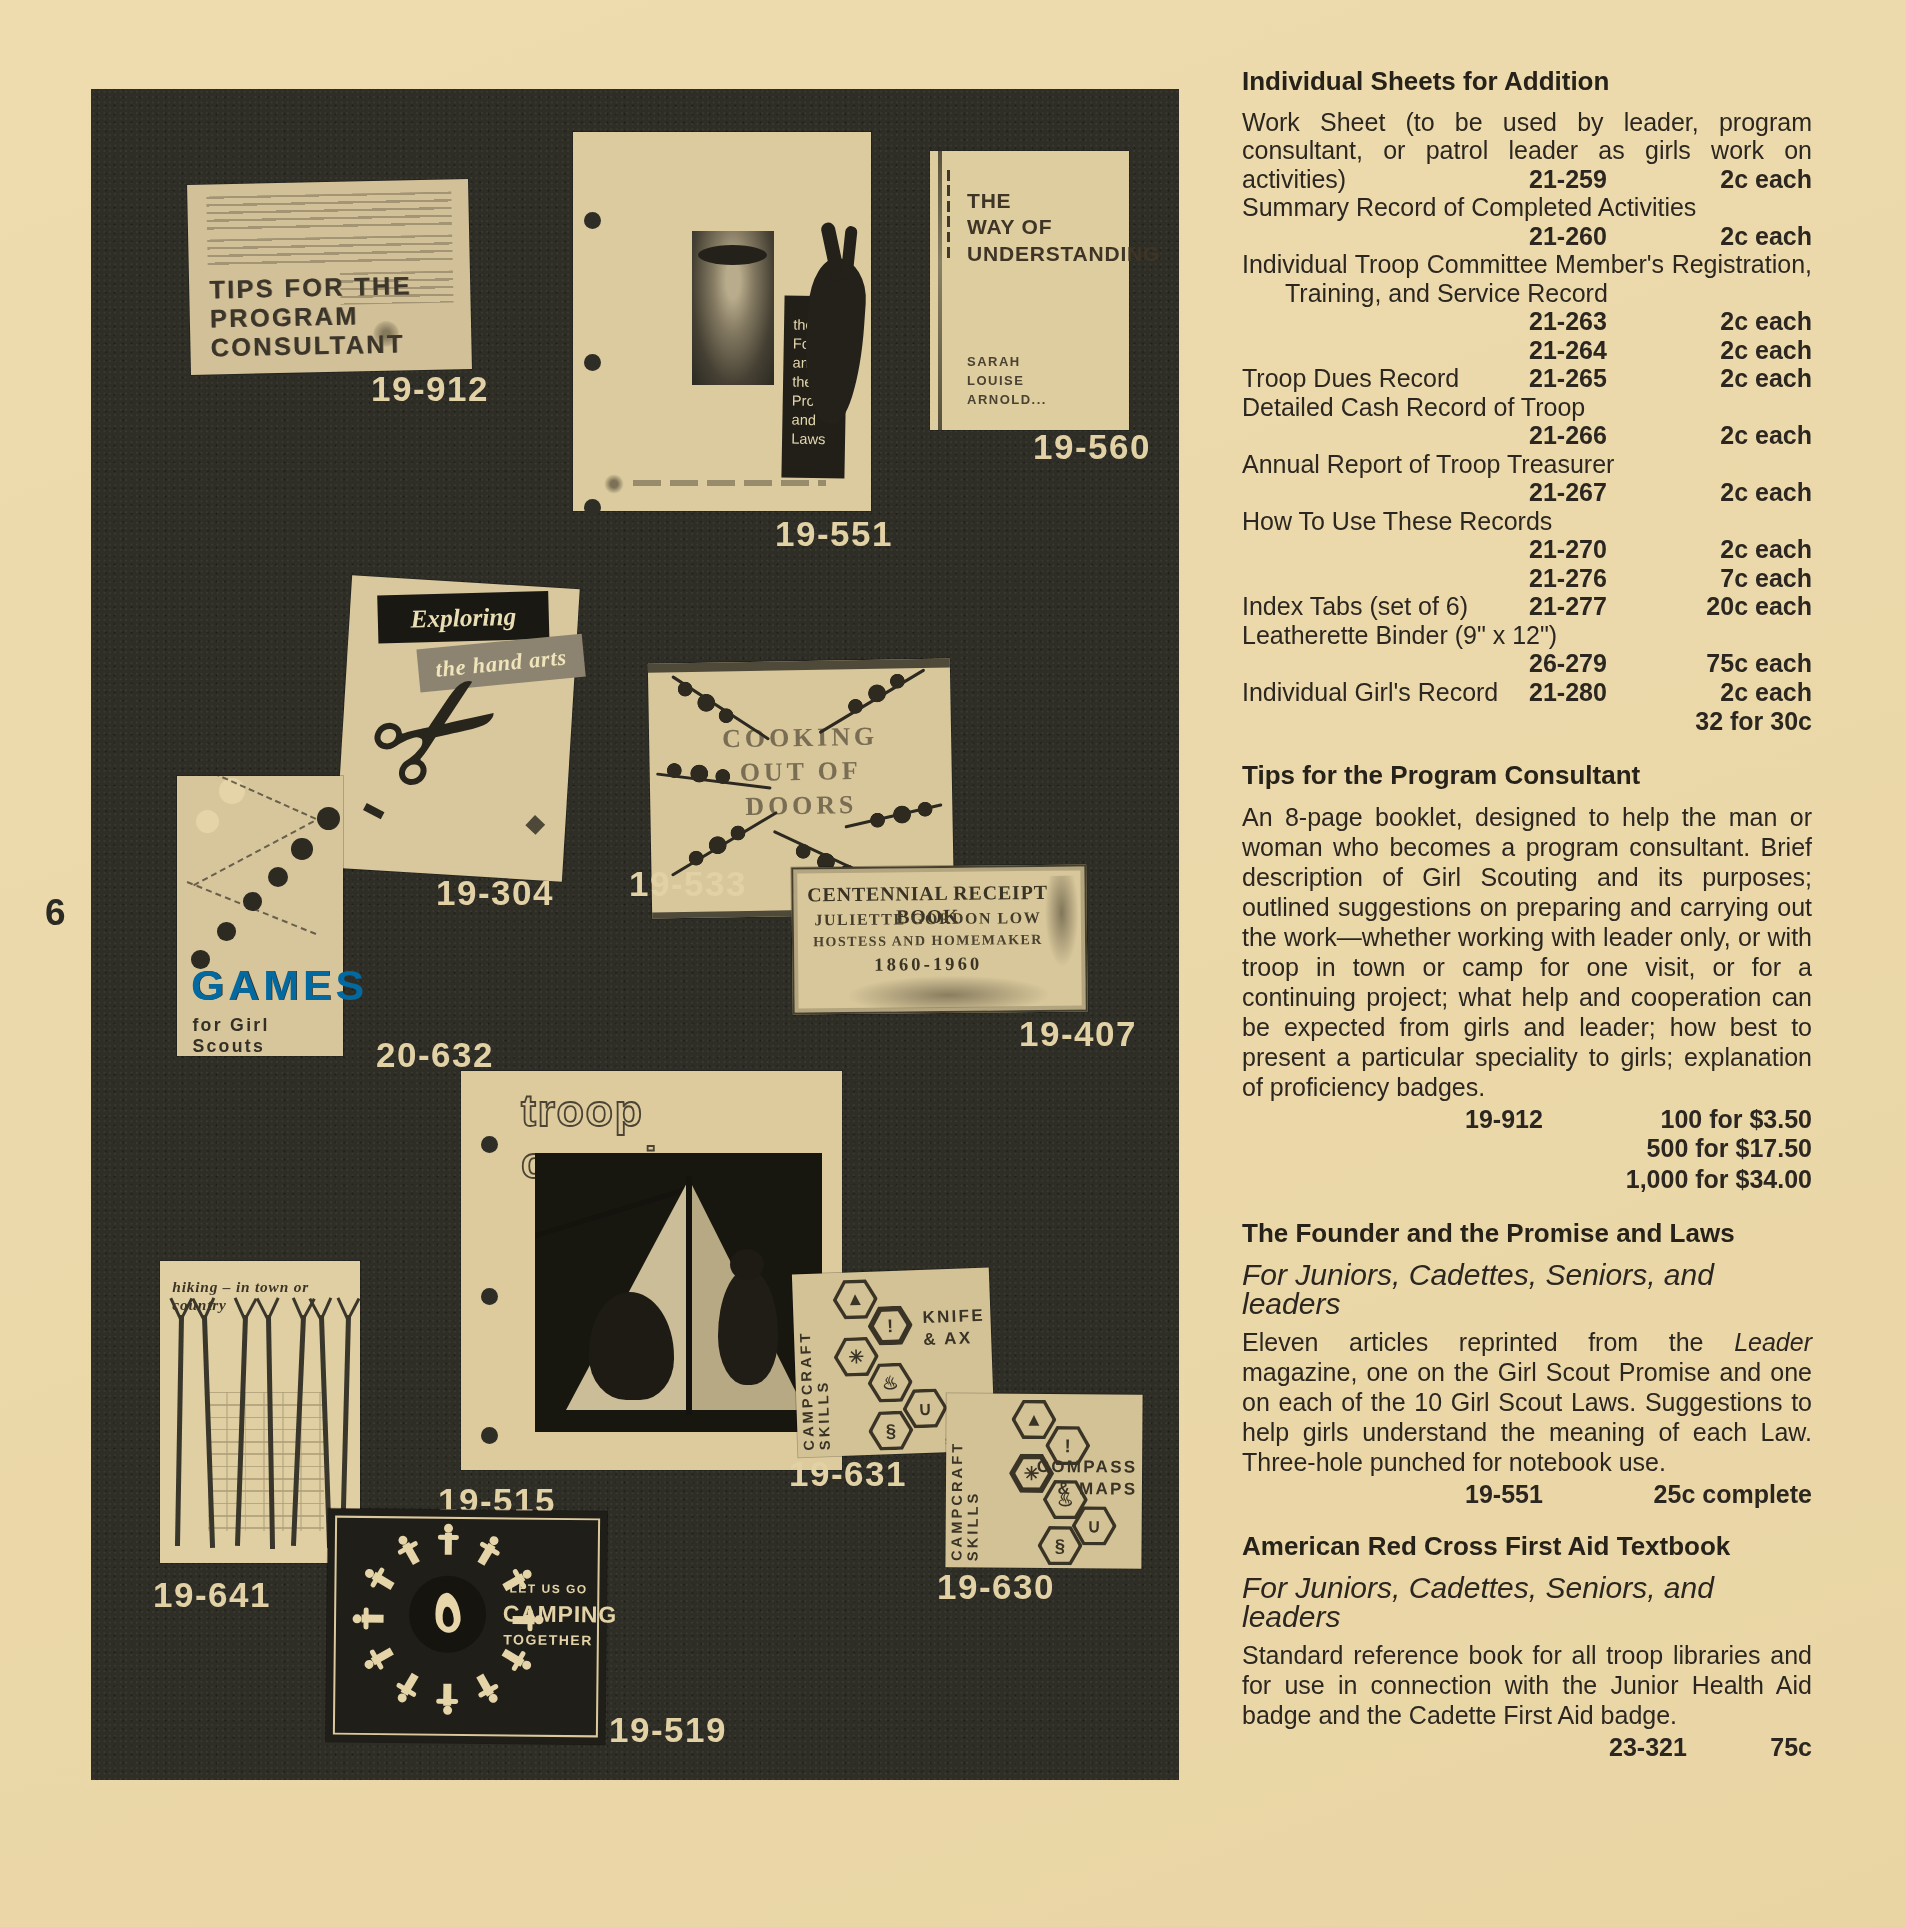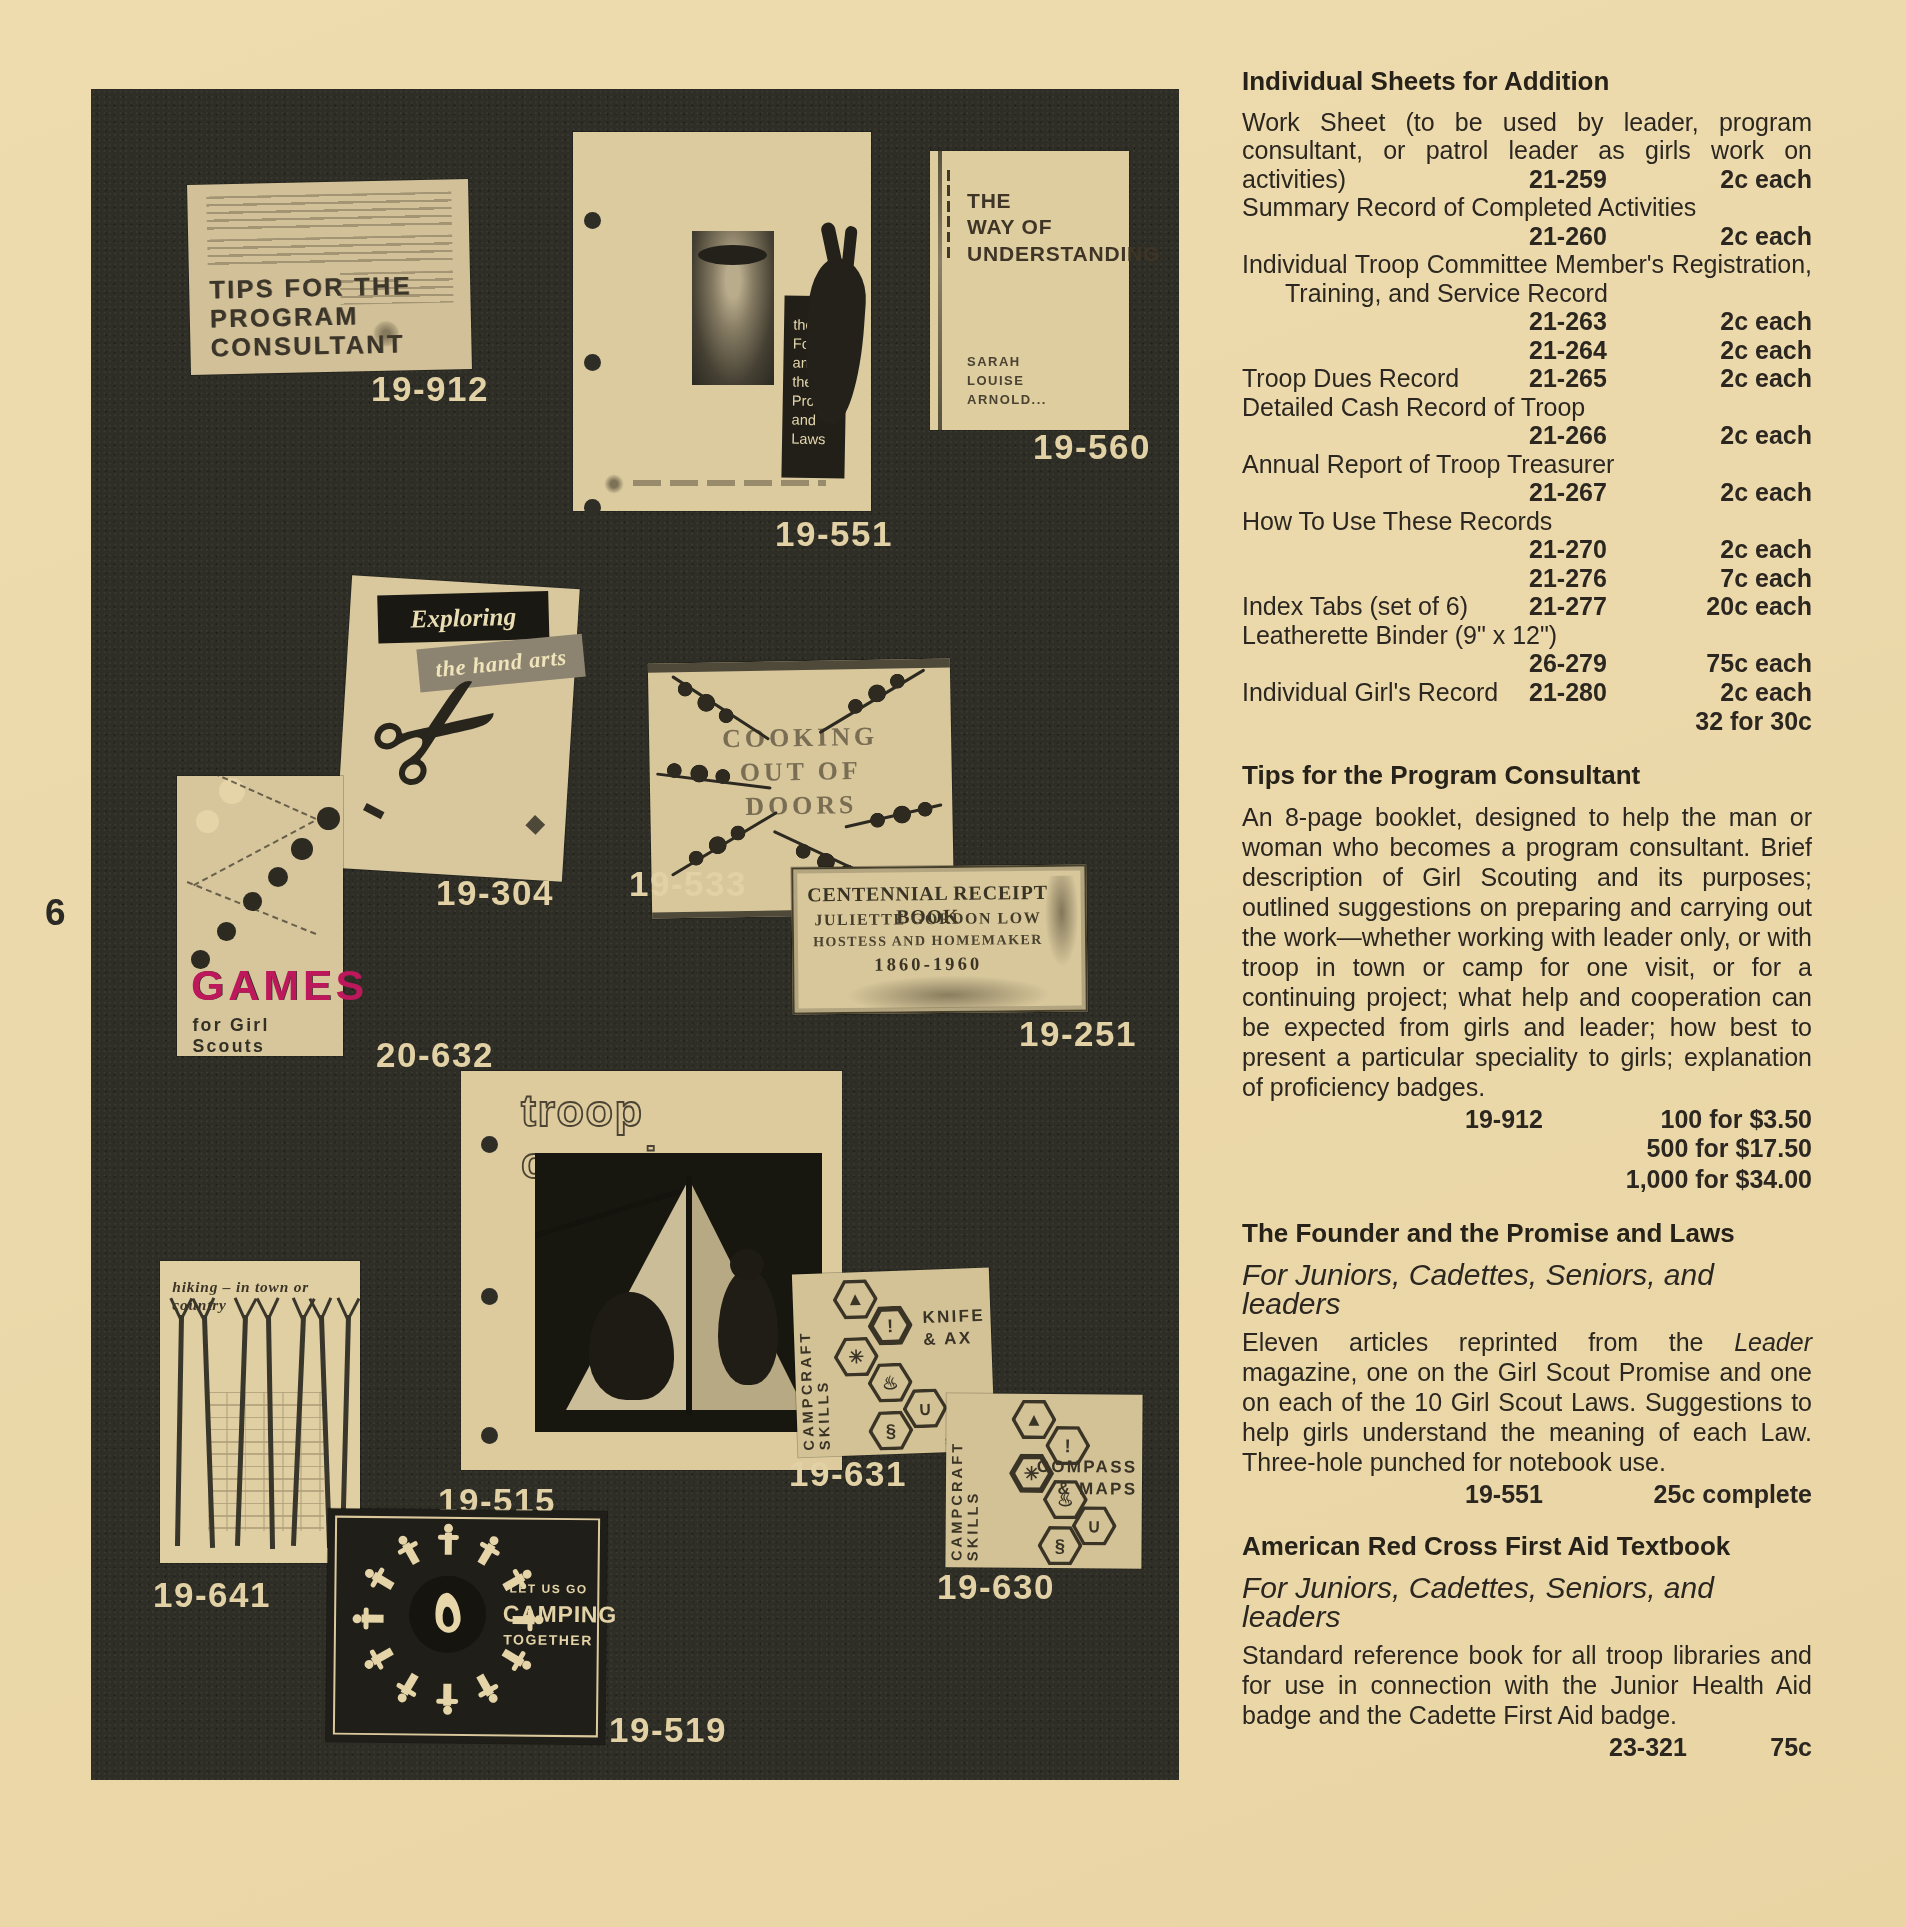--- a/index.html
+++ b/index.html
@@ -71,21 +71,21 @@
   .ha-scissors{position:absolute;left:31px;top:74px;font-size:154px;line-height:1;color:#28251c;
     transform:rotate(-38deg);}
   .ha-scrap1{position:absolute;left:26px;top:230px;width:20px;height:7.7px;background:#2b281f;transform:rotate(24deg);}
   .ha-scrap2{position:absolute;left:191px;top:231px;width:14px;height:14px;background:rgba(43,40,31,.8);transform:rotate(40deg);}
   
   .c-games{left:86px;top:687px;width:166px;height:280px;background:#d7c69b;}
   .dot{position:absolute;border-radius:50%;background:#2d2a21;}
   .dot.light{background:#e6d6aa;opacity:.85;}
   .dash{position:absolute;height:0;border-top:2.3px dashed rgba(45,42,33,.65);}
   .games-title{position:absolute;left:14px;top:185px;font-weight:700;font-size:43px;letter-spacing:3.9px;
-    color:#be185d;text-shadow:0.8px 0 #333026;}
+    color:#0369a1;text-shadow:0.8px 0 #333026;}
   .games-sub{position:absolute;left:15.4px;top:239px;font-weight:700;font-size:17.7px;letter-spacing:2.3px;color:#333026;}
   
   .c-cooking{left:559px;top:572px;width:302px;height:240px;transform:rotate(-1deg);background:#d9c79c;
     border-top:9.2px solid #4e4938;border-bottom:6.2px solid #4e4938;}
   .cook-title{position:absolute;left:0;right:0;top:51px;text-align:center;
     font-family:"Liberation Serif",serif;font-weight:700;font-size:26px;line-height:1.3;
     letter-spacing:3.9px;color:rgba(62,55,38,.62);}
   .skewer{position:absolute;height:3.1px;background:#2c2920;border-radius:1.5px;}
   .kebab{position:absolute;width:74px;height:20px;
     background:
@@ -293,21 +293,21 @@
   <div class="caption" style="left:538px;top:775px;">19-533</div>
 
   <div class="cover c-receipt">
     <div class="rc-l1">CENTENNIAL RECEIPT BOOK</div>
     <div class="rc-l2">JULIETTE GORDON LOW</div>
     <div class="rc-l3">HOSTESS AND HOMEMAKER</div>
     <div class="rc-l4">1860-1960</div>
     <div class="rc-engrave"></div>
     <div class="rc-flourish"></div>
   </div>
-  <div class="caption" style="left:928px;top:925px;">19-251</div>
+  <div class="caption" style="left:928px;top:925px;">19-407</div>
 
   <div class="cover c-troop">
     <div class="hole" style="left:20px;top:65px;"></div>
     <div class="hole" style="left:20px;top:217px;"></div>
     <div class="hole" style="left:20px;top:356px;"></div>
     <div class="troop-title">troop camping</div>
     <div class="tent-photo">
       <div class="tent-ridge"></div>
       <div class="tent-left"></div>
       <div class="tent-right"></div>

